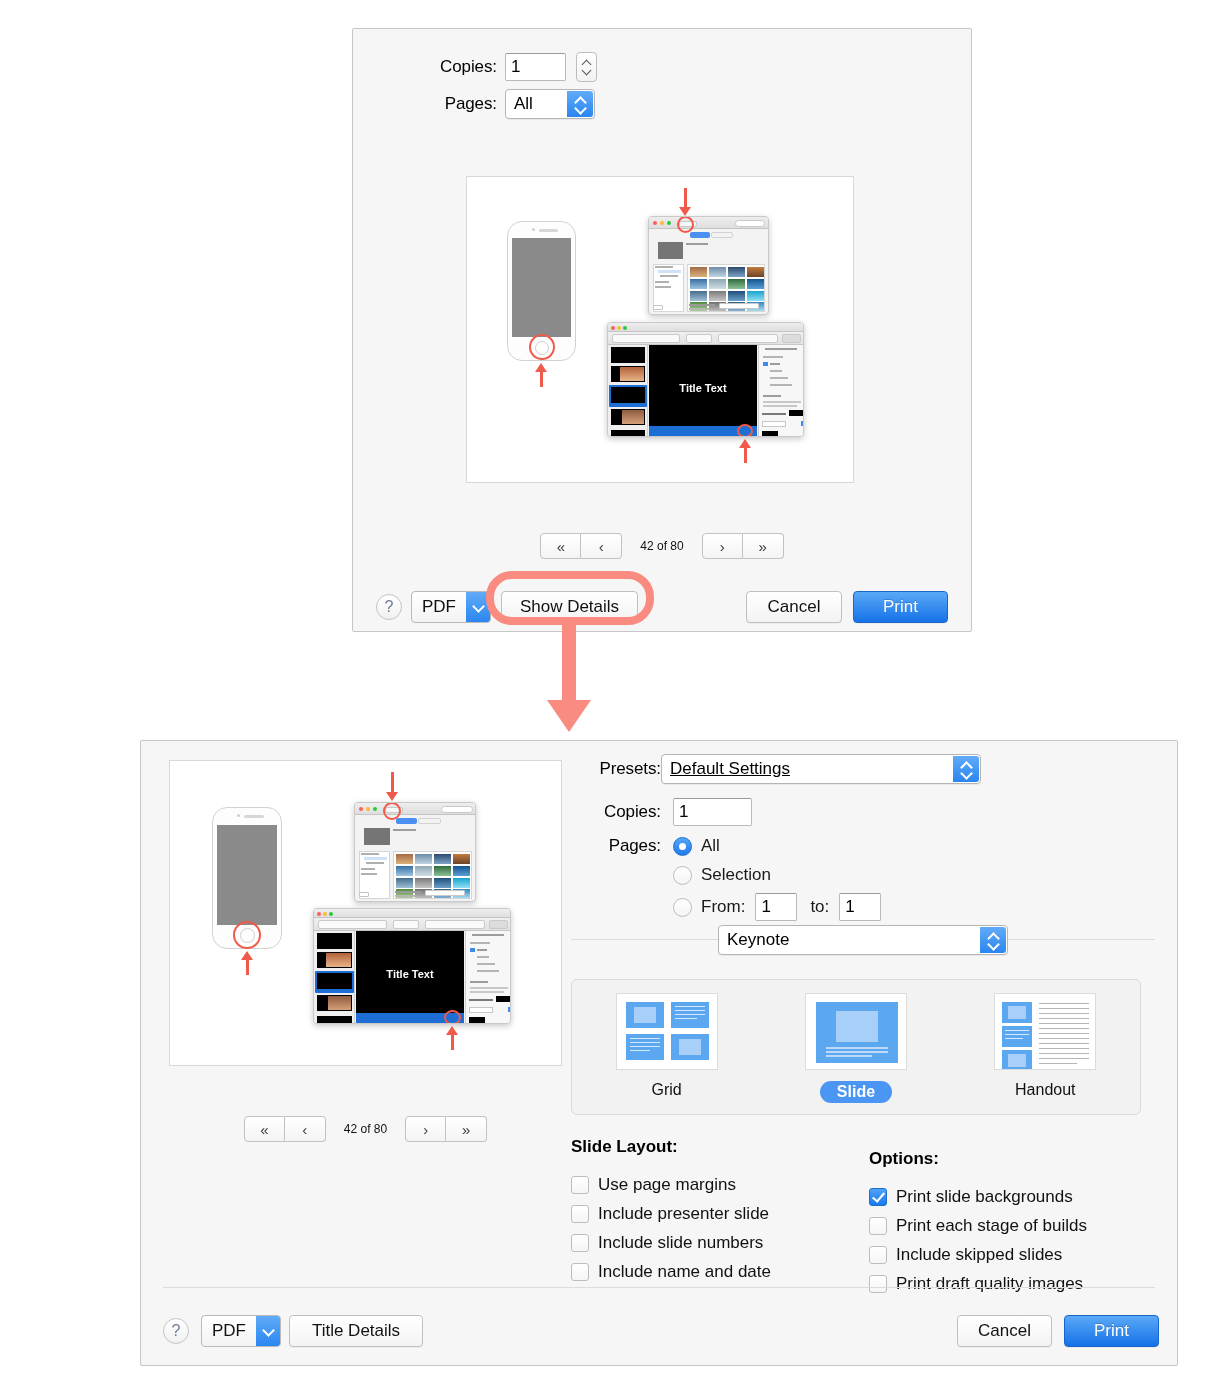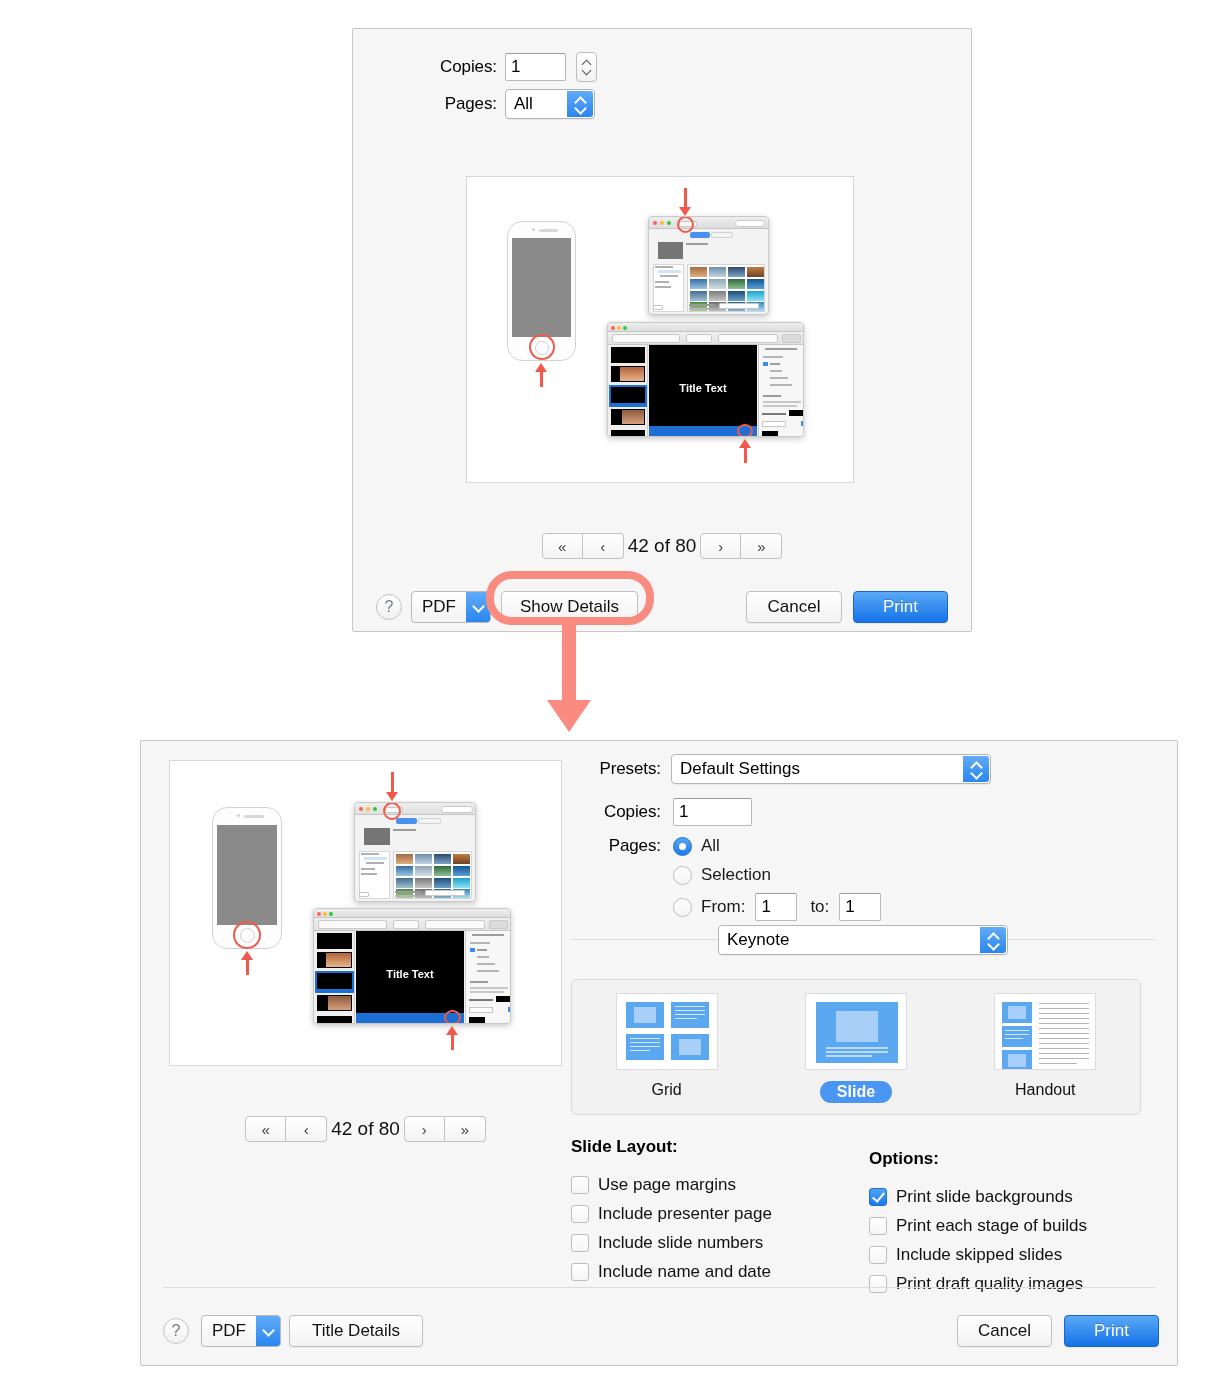--- a/index.html
+++ b/index.html
@@ -106,21 +106,21 @@
   .navbtn {
     background:linear-gradient(#ffffff,#f4f4f4);
     border:1px solid #c2c2c2;
     height:26px; min-width:41px;
     display:flex; align-items:center; justify-content:center;
     font-size:15px; color:#3a3a3a;
     font-family:"Liberation Sans", sans-serif;
   }
   .navgroup .navbtn:first-child { border-radius:4px 0 0 4px; }
   .navgroup .navbtn:last-child  { border-radius:0 4px 4px 0; border-left:none; }
-  .pagecount { font-size:19px; color:#111; margin:0 4px; white-space:nowrap;text-align:right; }
+  .pagecount { font-size:12px; color:#111; margin:0 18px; white-space:nowrap;text-align:right; }
 
   
   .pushbtn {
     background:linear-gradient(#ffffff,#f3f3f3);
     border:1px solid #c0c0c0;
     border-radius:4px;
     height:32px;
     display:inline-flex; align-items:center; justify-content:center;
     padding:0 16px;
     font-size:17px; color:#111;
@@ -529,21 +529,21 @@
     </span>
     <span class="pagecount">42 of 80</span>
     <span class="navgroup">
       <span class="navbtn">›</span>
       <span class="navbtn">»</span>
     </span>
   </div>
 
   <div class="row" style="position:absolute; left:430px; top:13px; width:570px;">
     <div class="field-label" style="width:90px;">Presets:</div>
-    <div class="popup" style="margin-left:10px; width:320px;">
+    <div class="popup" style="width:320px;text-decoration:underline;">
       <span>Default Settings</span>
       <span class="arrows">
           <span class="ch up"></span>
           <span class="ch down"></span>
         </span>
     </div>
   </div>
 
   <div class="row" style="position:absolute; left:430px; top:57px; width:570px;">
     <div class="field-label" style="width:90px;">Copies:</div>
@@ -641,21 +641,21 @@
   </div>
 
   <div style="position:absolute; left:430px; top:396px;">
     <div class="sect-title">Slide Layout:</div>
     <div class="chk-row" style="margin-top:13px;">
       <span class="cbox"></span>
       <span>Use page margins</span>
     </div>
     <div class="chk-row">
       <span class="cbox"></span>
-      <span>Include presenter page</span>
+      <span>Include presenter slide</span>
     </div>
     <div class="chk-row">
       <span class="cbox"></span>
       <span>Include slide numbers</span>
     </div>
     <div class="chk-row">
       <span class="cbox"></span>
       <span>Include name and date</span>
     </div>
   </div>

